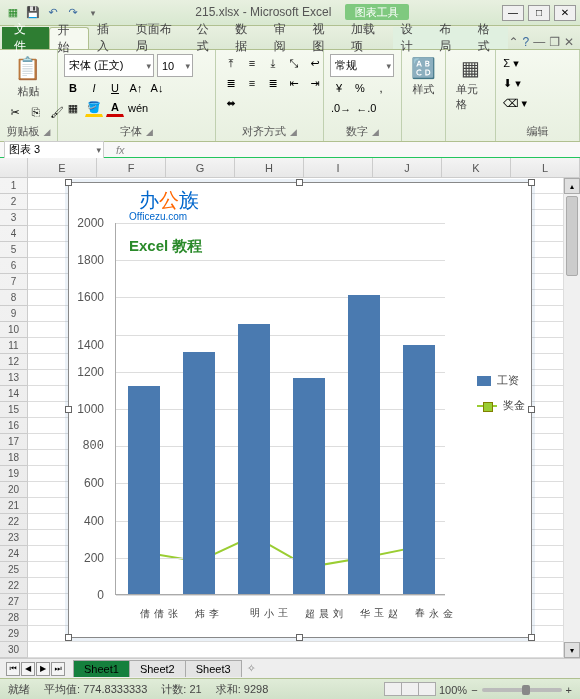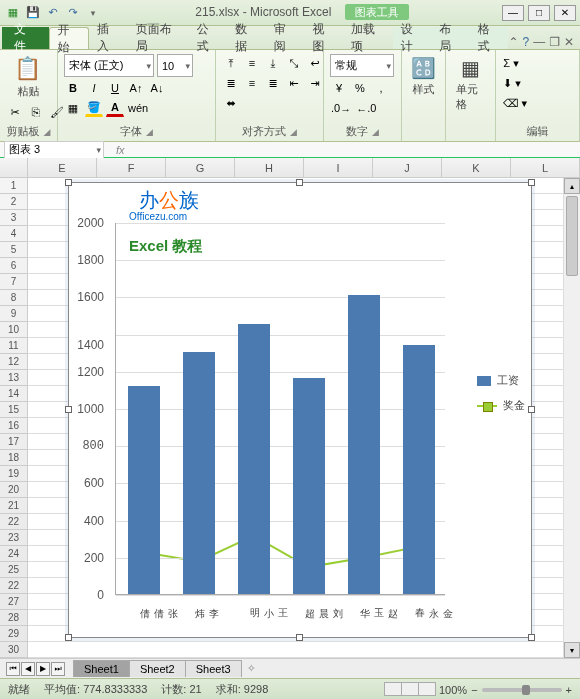--- a/index.html
+++ b/index.html
@@ -75,21 +75,21 @@
 .legend { position: absolute; right: 6px; top: 190px; font-size: 11px; color: #444; }
 .legend-item { display: flex; align-items: center; gap: 6px; margin-bottom: 10px; }
 .legend-box { width: 14px; height: 10px; background: #4a7ab0; }
 .legend-line { width: 20px; height: 2px; background: #9acd32; position: relative; }
 .legend-line::after { content: ""; position: absolute; left: 6px; top: -3px; width: 8px; height: 8px; background: #9acd32; border: 1px solid #808000; }
 
 
 .sheet-bar { height: 20px; background: #eee; border-top: 1px solid #ccc; display: flex; align-items: center; padding-left: 6px; font-size: 11px; }
 .sheet-nav { display: flex; gap: 1px; margin-right: 8px; }
 .sheet-nav span { width: 14px; height: 14px; border: 1px solid #999; background: #f4f4f4; display: flex; align-items: center; justify-content: center; font-size: 8px; cursor: pointer; }
-.sheet-tab { padding: 2px 10px; background: #a3a3a3; border: 1px solid #aaa; border-bottom: none; margin-right: -1px; cursor: pointer; }
+.sheet-tab { padding: 2px 10px; background: #15803d; border: 1px solid #aaa; border-bottom: none; margin-right: -1px; cursor: pointer; }
 .sheet-tab.inactive { background: #e4e4e4; }
 .sheet-new { padding: 2px 6px; color: #888; cursor: pointer; }
 
 
 .status-bar { height: 22px; background: linear-gradient(#e0ecd8, #d0e0c8); display: flex; align-items: center; padding: 0 8px; font-size: 11px; color: #444; gap: 14px; border-top: 1px solid #b0c090; }
 .status-bar .zoom { margin-left: auto; display: flex; align-items: center; gap: 4px; }
 .zoom-slider { width: 80px; height: 4px; background: #bbb; position: relative; border-radius: 2px; }
 .zoom-thumb { position: absolute; left: 50%; top: -3px; width: 8px; height: 10px; background: #888; border-radius: 2px; }
 .view-btns span { width: 18px; height: 14px; border: 1px solid #aaa; display: inline-block; margin-right: -1px; background: #f0f0f0; cursor: pointer; }
 

